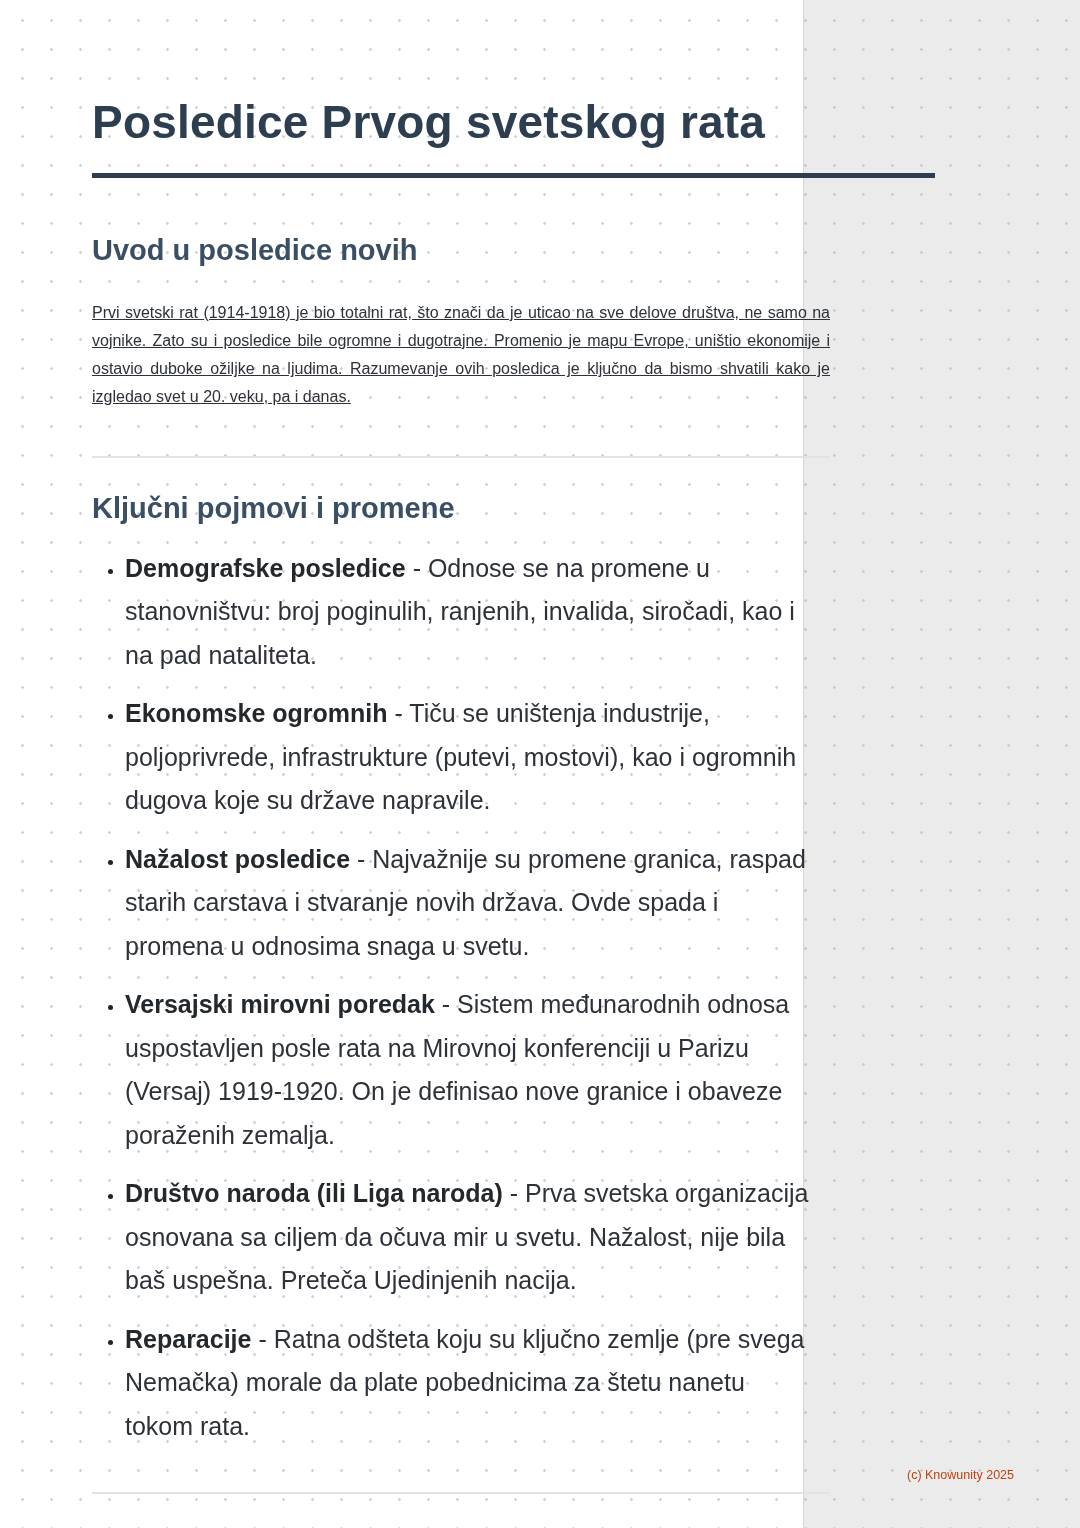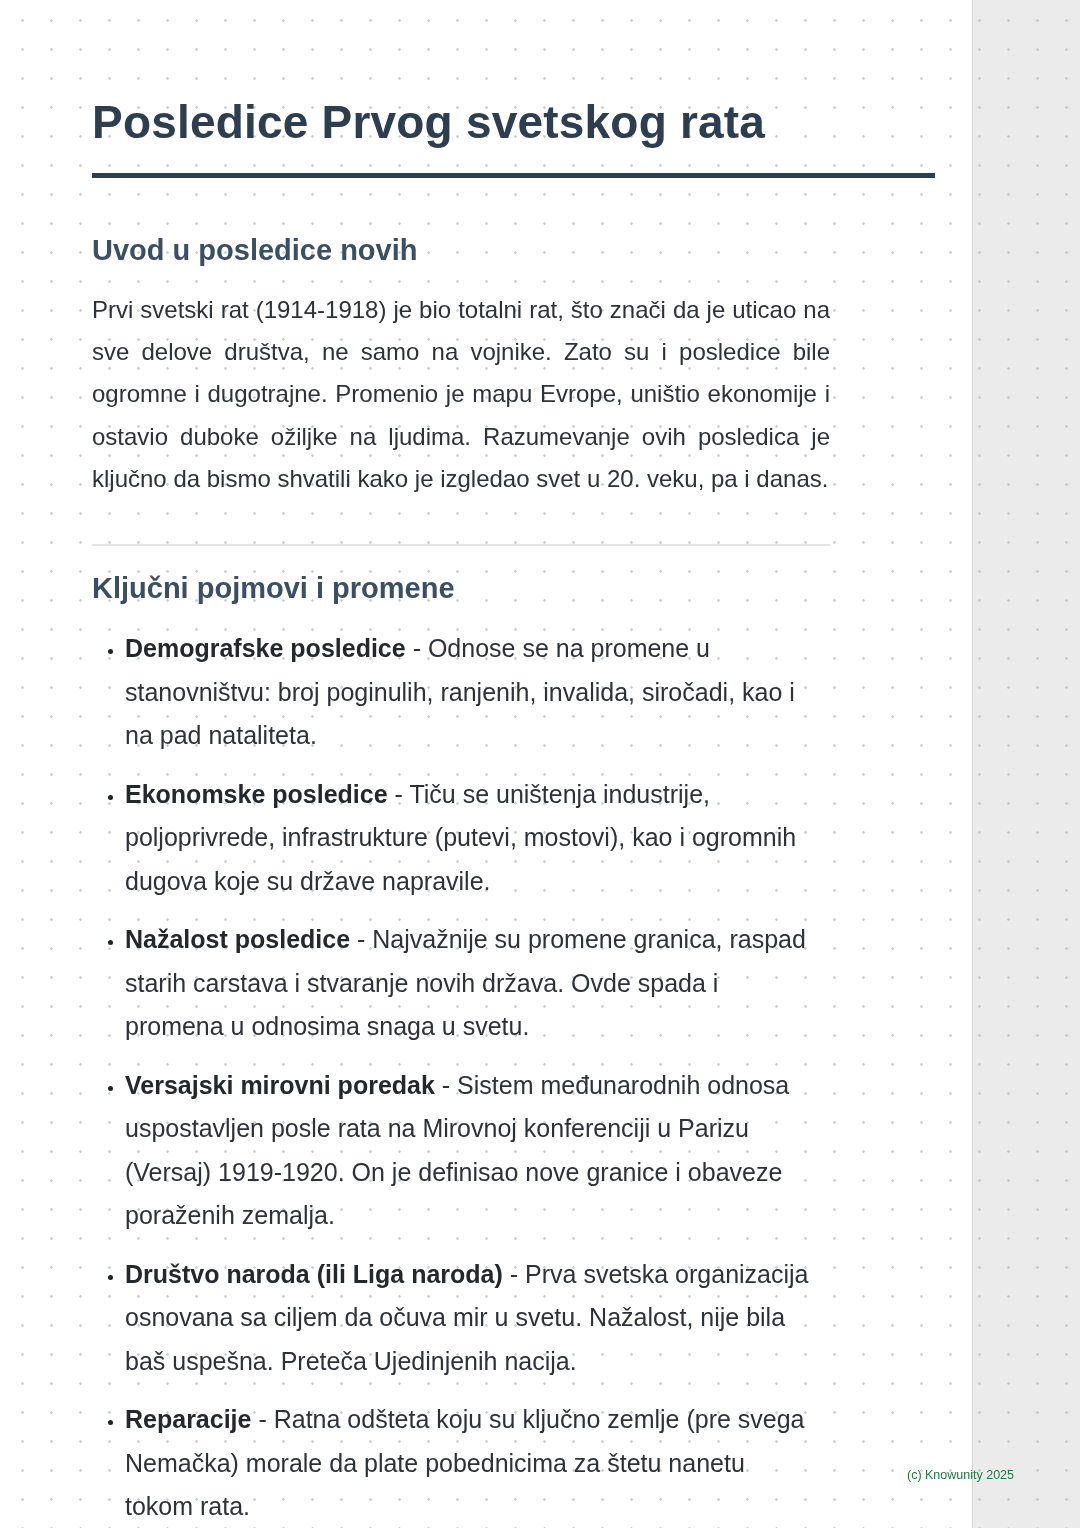--- a/index.html
+++ b/index.html
@@ -15,21 +15,21 @@
     background-image: radial-gradient(circle, #c6cbd0 1.2px, rgba(0,0,0,0) 1.5px);
     background-size: 29px 29px;
     background-position: 8px 6px;
     font-family: "Liberation Sans", sans-serif;
     color: #2d3239;
   }
   .page {
     position: absolute;
     left: 0;
     top: 0;
-    width: 973px;
+    width: 804px;
     height: 1528px;
     box-sizing: border-box;
     background-color: #ffffff;
     background-image: radial-gradient(circle, #ccd1d6 1.2px, rgba(0,0,0,0) 1.5px);
     background-size: 29px 29px;
     background-position: 8px 6px;
     border-right: 1px solid #d7d7d7;
     padding: 96px 0 8px 92px;
   }
   .content {
@@ -49,34 +49,35 @@
     background: #2c3e50;
     margin-top: 24px;
   }
   h2.section-heading {
     margin: 0;
     font-size: 29px;
     font-weight: 700;
     color: #3a4f63;
   }
   .sec-intro h2 { margin-top: 56px; }
-  .sec-key h2   { margin-top: 26px; }
+  .sec-key h2   { margin-top: 34px; }
   .sec-ana h2   { margin-top: 34px; }
   h3.sub-heading {
     margin: 34px 0 0 0;
     font-size: 24px;
     font-weight: 700;
     color: #3a4f63;
   }
   p.body-text {
-    margin: 22px 0 0 0;
+    margin: 32px 0 0 0;
     width: 738px;
-    font-size: 24px;
+    font-size: 16px;
     line-height: 1.76;
     color: #2d3239;
+    text-decoration: underline;
   }
   p.justify { text-align: justify; }
   .divider {
     width: 738px;
     height: 2px;
     background: #e3e3e3;
     margin-top: 44px;
   }
   ul.term-list {
     margin: 22px 0 0 0;
@@ -93,21 +94,21 @@
   ul.term-list li::marker { color: #1f2429; font-size: 17px; }
   ul.term-list li strong {
     font-weight: 700;
     color: #23282d;
   }
   .footer-credit {
     position: absolute;
     right: 66px;
     bottom: 46px;
     font-size: 12.5px;
-    color: #15803d;
+    color: #c2410c;
   }
 </style>
 </head>
 <body>
 
 <div class="page">
   <div class="content">
 
     <h1 class="doc-title">Posledice Prvog svetskog rata</h1>
     <div class="title-rule"></div>
@@ -120,21 +121,21 @@
     <div class="divider"></div>
 
     <section class="sec-key">
       <h2 class="section-heading">Ključni pojmovi i promene</h2>
       <ul class="term-list">
         <li>
           <strong>Demografske posledice</strong>
           <span>- Odnose se na promene u stanovništvu: broj poginulih, ranjenih, invalida, siročadi, kao i na pad nataliteta.</span>
         </li>
         <li>
-          <strong>Ekonomske posledice</strong>
+          <strong>Ekonomske ogromnih</strong>
           <span>- Tiču se uništenja industrije, poljoprivrede, infrastrukture (putevi, mostovi), kao i ogromnih dugova koje su države napravile.</span>
         </li>
         <li>
           <strong>Nažalost posledice</strong>
           <span>- Najvažnije su promene granica, raspad starih carstava i stvaranje novih država. Ovde spada i promena u odnosima snaga u svetu.</span>
         </li>
         <li>
           <strong>Versajski mirovni poredak</strong>
           <span>- Sistem međunarodnih odnosa uspostavljen posle rata na Mirovnoj konferenciji u Parizu (Versaj) 1919-1920. On je definisao nove granice i obaveze poraženih zemalja.</span>
         </li>

